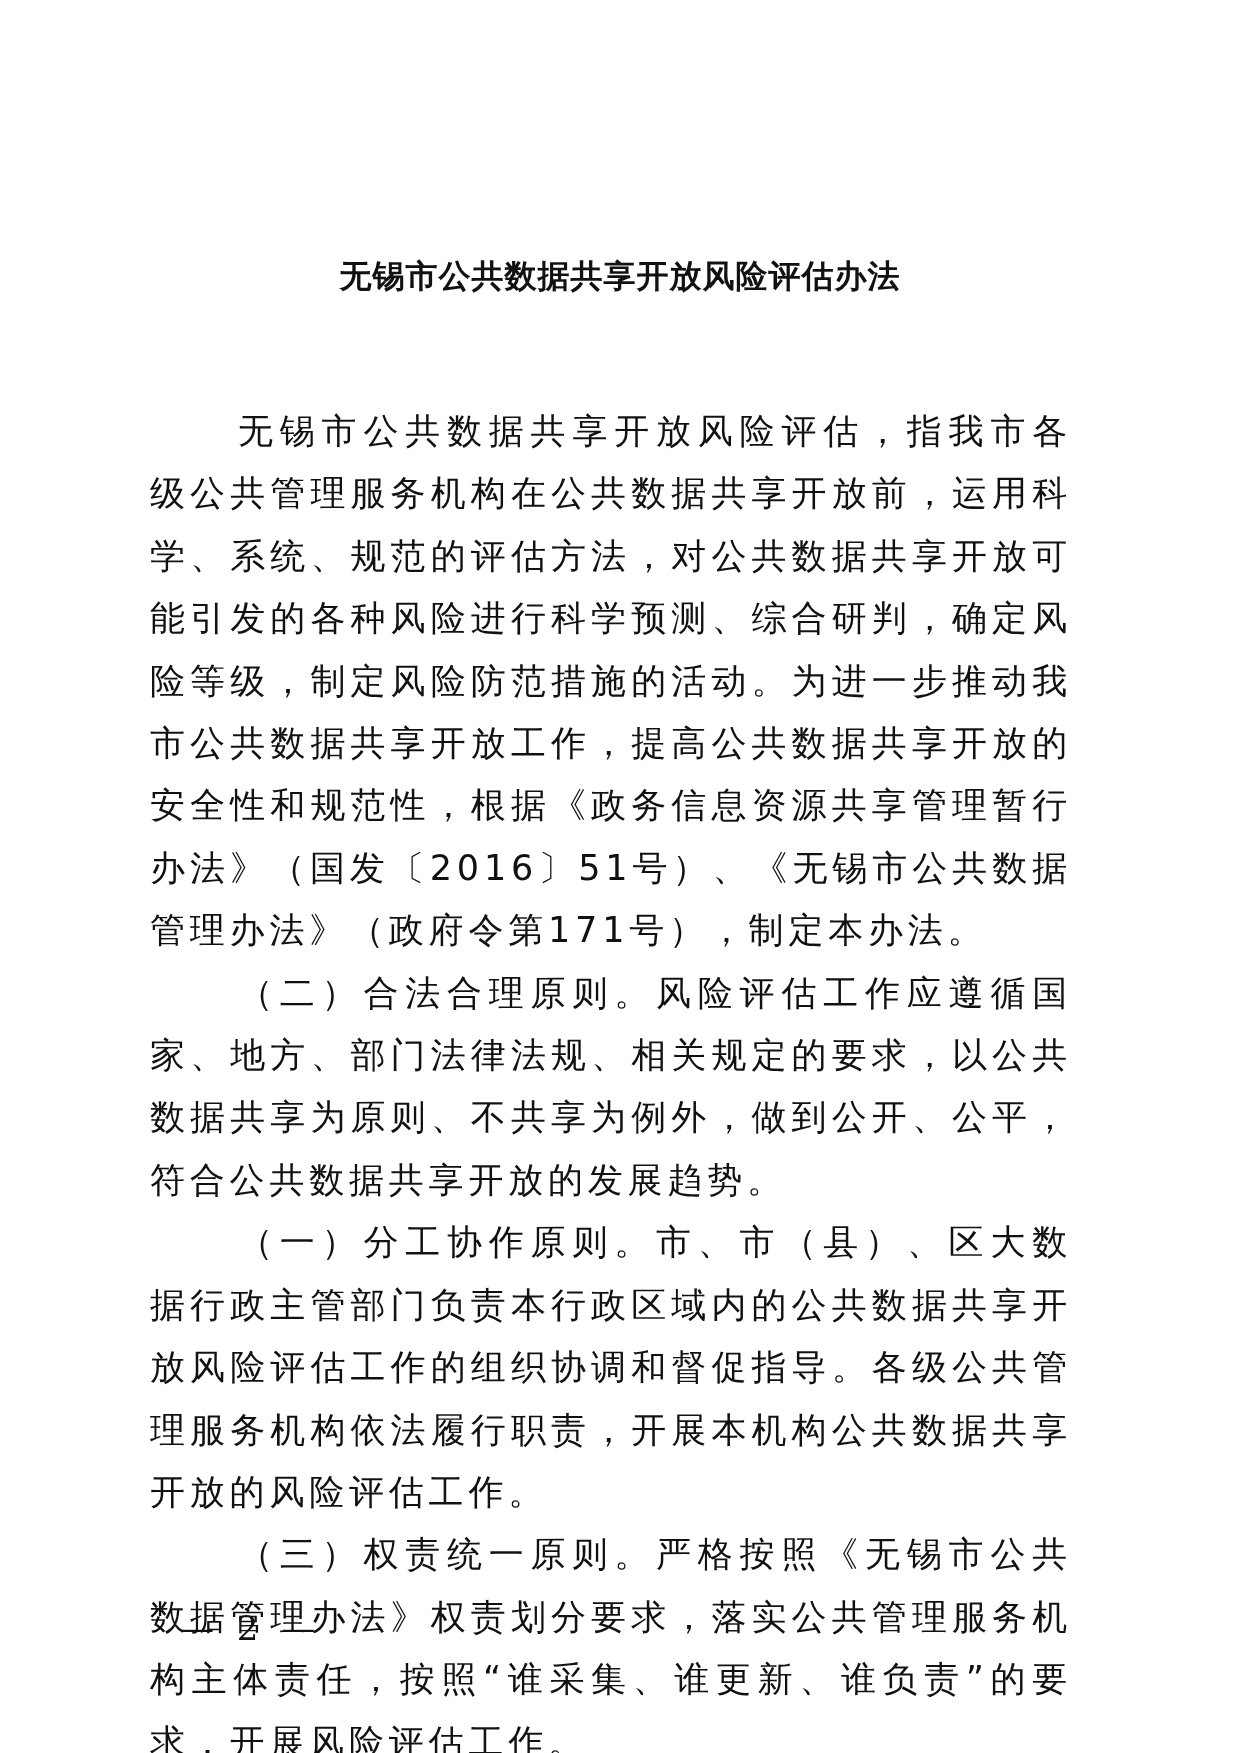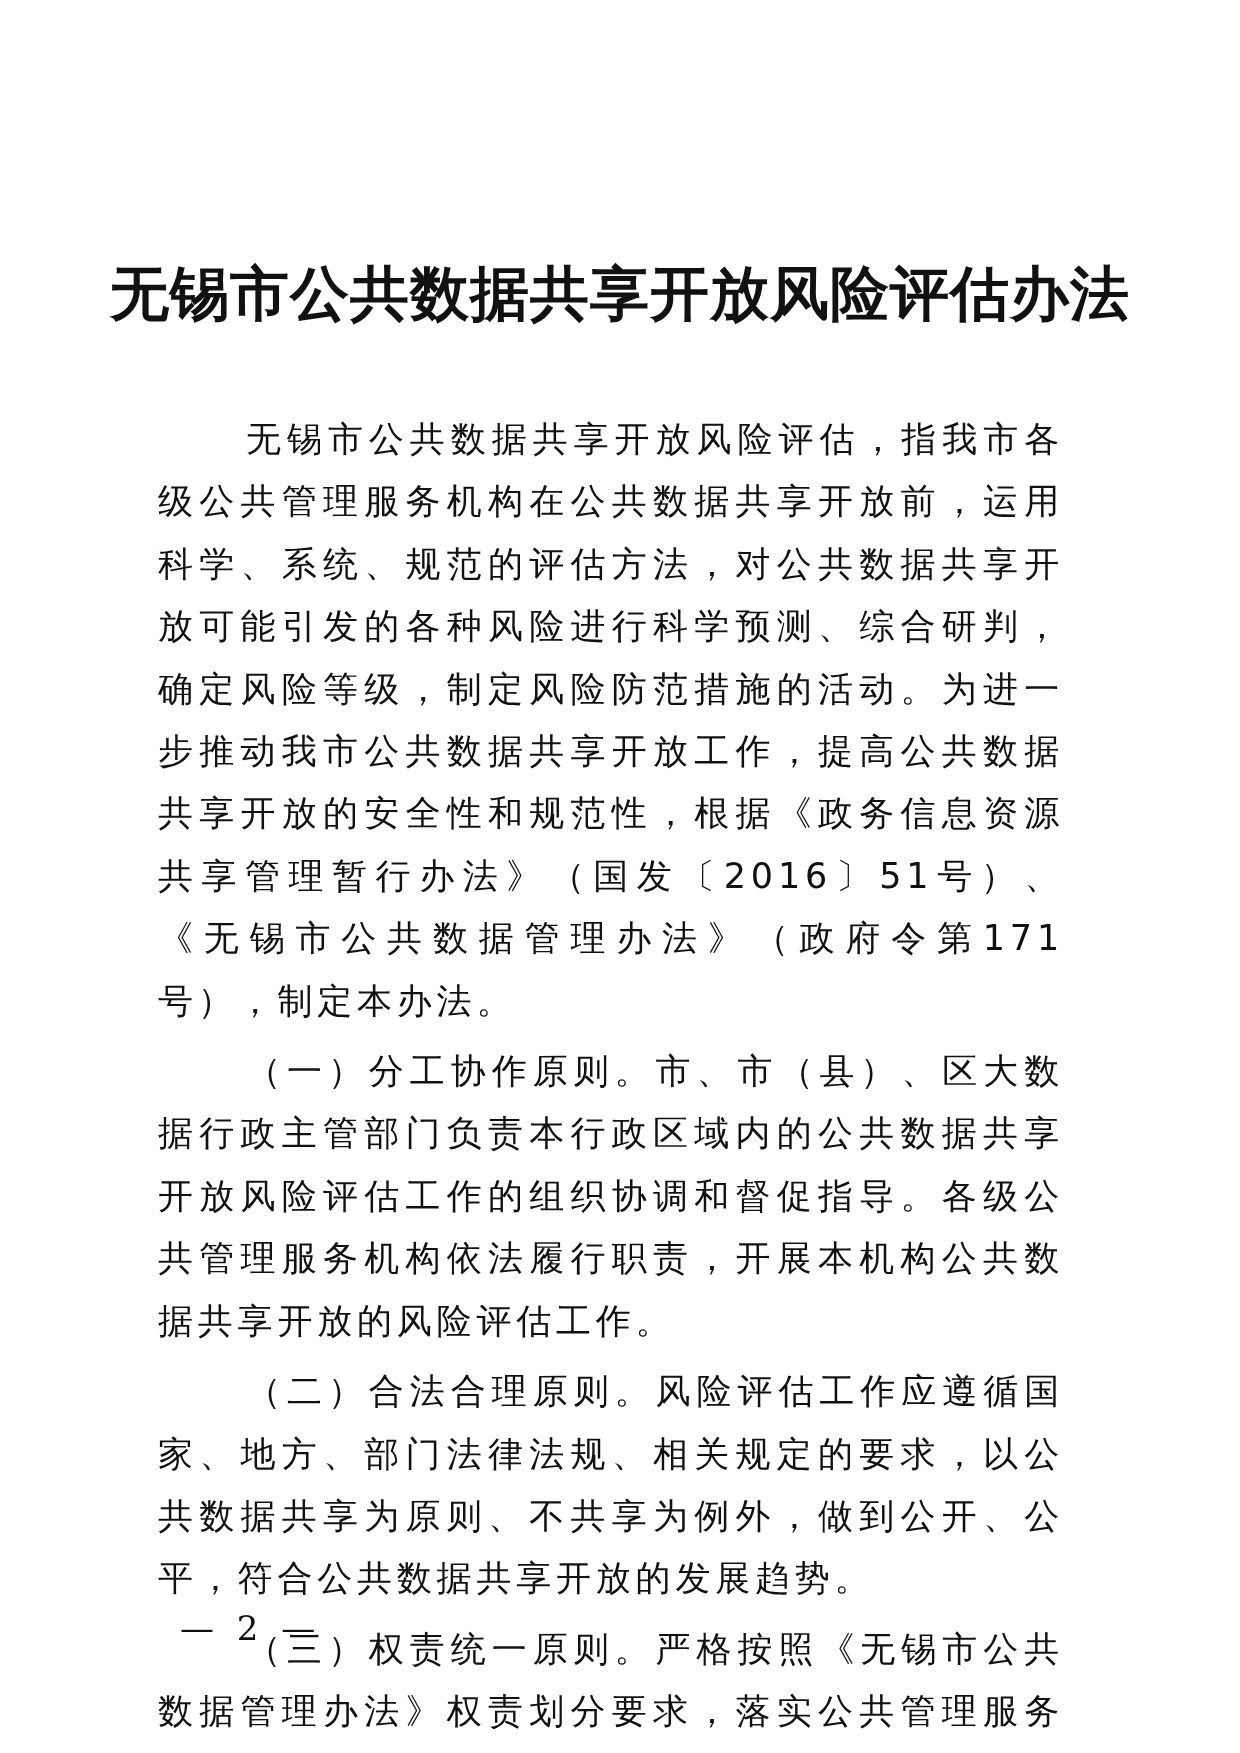--- a/index.html
+++ b/index.html
@@ -15,38 +15,38 @@
       position: absolute;
       left: 0; top: 0;
       width: 1240px; height: 1753px;
       background: #ffffff;
     }
     .title {
       position: absolute;
       left: 0; right: 0;
       top: 255px;
       text-align: center;
-      font-size: 59px;
+      font-size: 32px;
       font-weight: bold;
       letter-spacing: 1px;
       font-family: "DejaVu Serif", "Liberation Serif", serif;
     }
     .body {
       position: absolute;
       left: 150px;
       top: 400px;
       width: 922px;
       font-size: 35px;
       line-height: 62.4px;
       font-family: "DejaVu Sans", "Liberation Sans", sans-serif;
       letter-spacing: 4.8px;
       text-align: justify;
     }
     .para {
-      margin: 8px;
+      margin: 0;
       text-indent: 88px;
     }
     .heading {
       margin: 0;
       text-indent: 66px;
       font-weight: bold;
     }
     .page-number {
       position: absolute;
       left: 180px;
@@ -60,22 +60,22 @@
 <body>
 
 <div class="page">
 
   <div class="title">无锡市公共数据共享开放风险评估办法</div>
 
   <div class="body">
     <p class="para">无锡市公共数据共享开放风险评估，指我市各级公共管理服务机构在公共数据共享开放前，运用科学、系统、规范的评估方法，对公共数据共享开放可能引发的各种风险进行科学预测、综合研判，确定风险等级，制定风险防范措施的活动。为进一步推动我市公共数据共享开放工作，提高公共数据共享开放的安全性和规范性，根据《政务信息资源共享管理暂行办法》（国发〔2016〕51号）、《无锡市公共数据管理办法》（政府令第171号），制定本办法。</p>
 
 
+    <p class="para">（二）合法合理原则。风险评估工作应遵循国家、地方、部门法律法规、相关规定的要求，以公共数据共享为原则、不共享为例外，做到公开、公平，符合公共数据共享开放的发展趋势。</p>
+
     <p class="para">（一）分工协作原则。市、市（县）、区大数据行政主管部门负责本行政区域内的公共数据共享开放风险评估工作的组织协调和督促指导。各级公共管理服务机构依法履行职责，开展本机构公共数据共享开放的风险评估工作。</p>
-
-    <p class="para">（二）合法合理原则。风险评估工作应遵循国家、地方、部门法律法规、相关规定的要求，以公共数据共享为原则、不共享为例外，做到公开、公平，符合公共数据共享开放的发展趋势。</p>
 
     <p class="para">（三）权责统一原则。严格按照《无锡市公共数据管理办法》权责划分要求，落实公共管理服务机构主体责任，按照“谁采集、谁更新、谁负责”的要求，开展风险评估工作。</p>
   </div>
 
   <div class="page-number">— 2 —</div>
 
 </div>
 
 </body></html>

